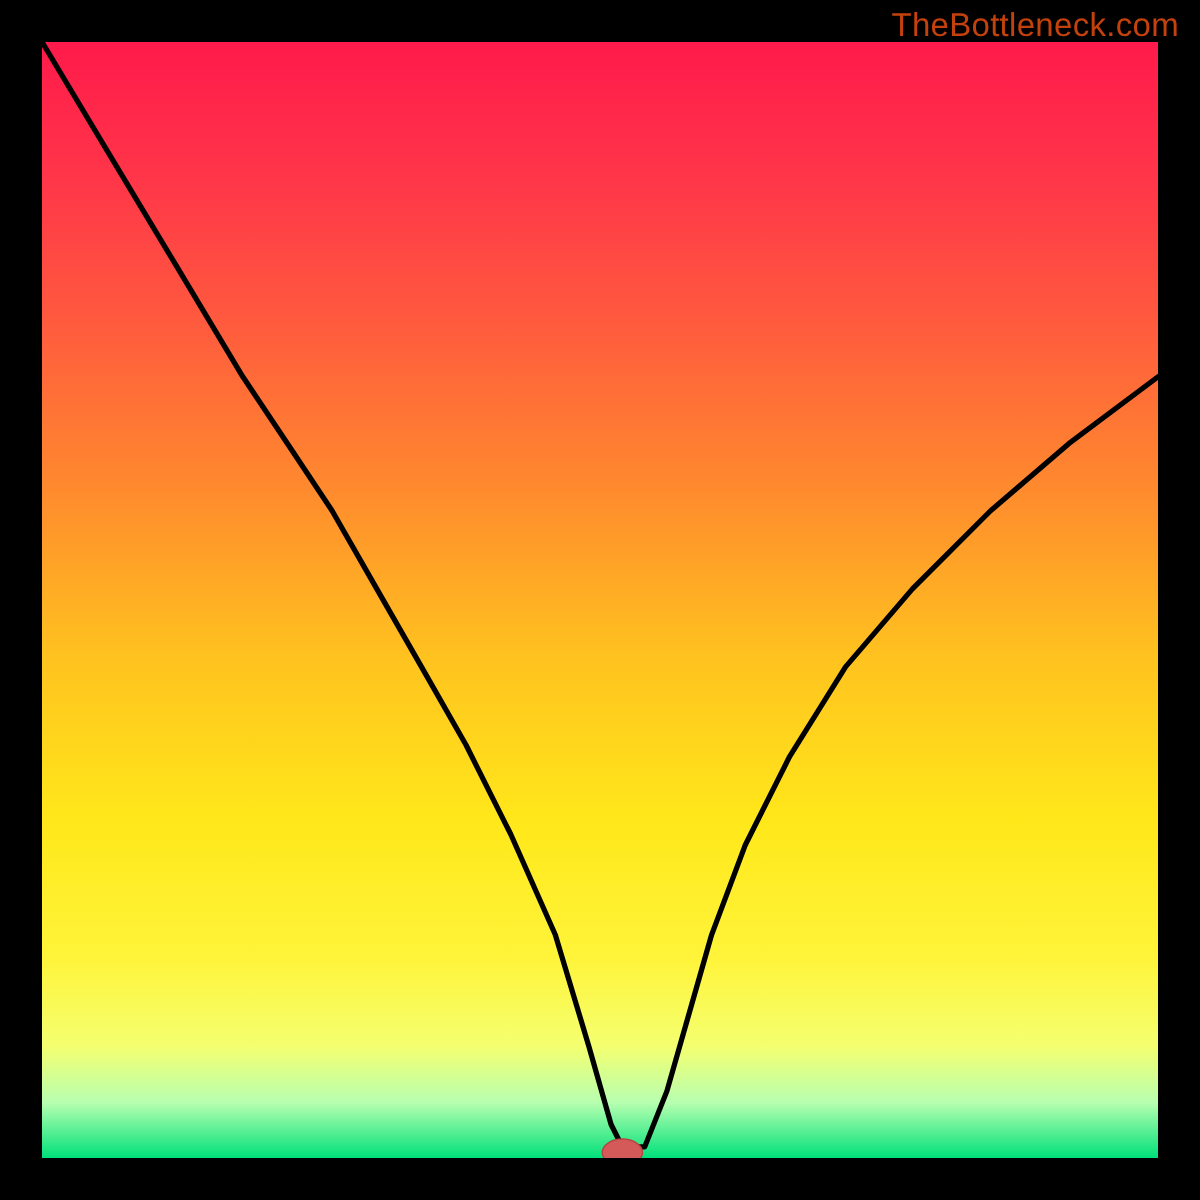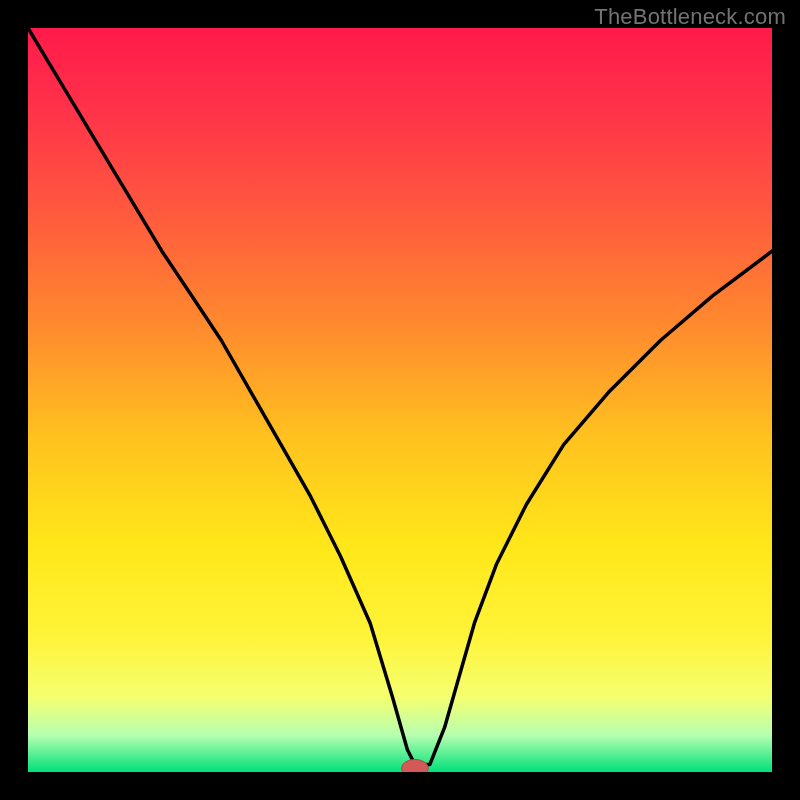--- a/index.html
+++ b/index.html
@@ -14,21 +14,21 @@
   .frame {
     position: relative;
     width: 800px;
     height: 800px;
     background: #000;
   }
   .watermark {
     position: absolute;
     top: 4px;
     right: 14px;
-    color: #737373;
+    color: #c2410c;
     font-size: 22px;
     font-weight: 400;
     letter-spacing: 0.2px;
     z-index: 10;
   }
   .plot {
     position: absolute;
     left: 28px;
     top: 28px;
     width: 744px;

